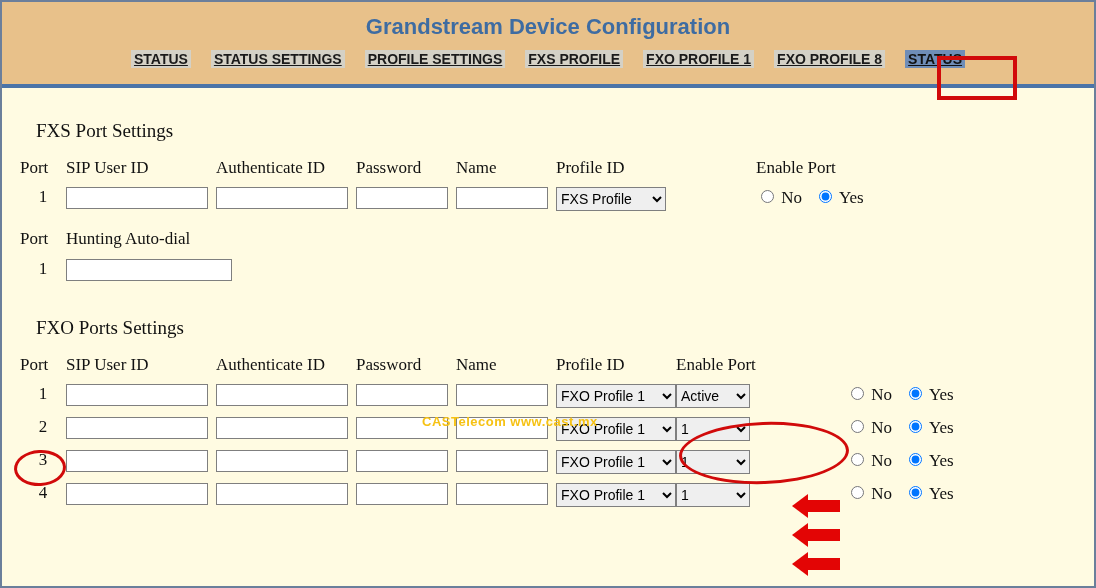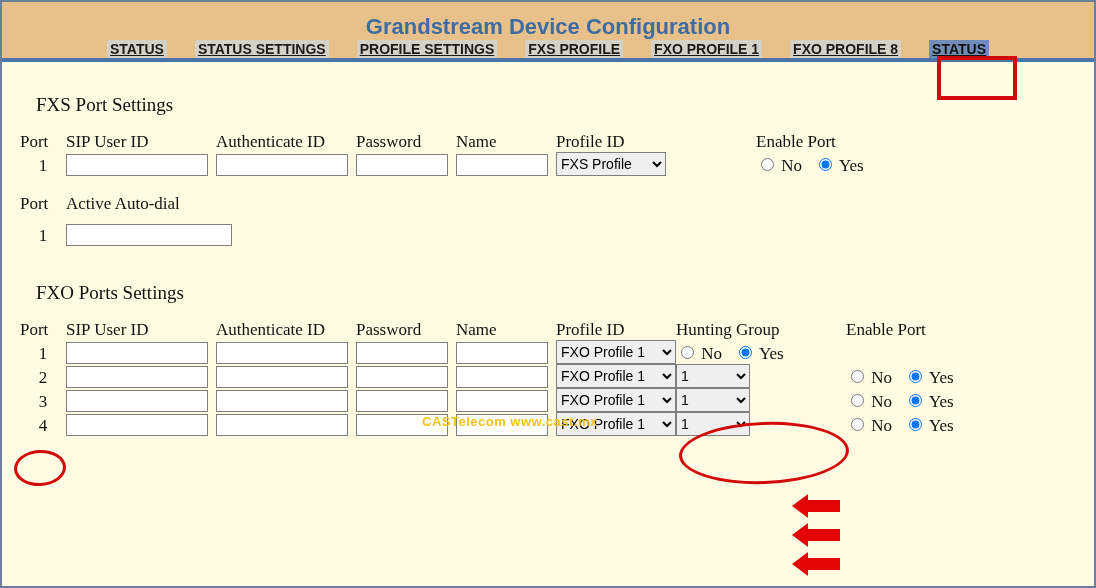--- a/index.html
+++ b/index.html
@@ -20,26 +20,27 @@
     background: #e8c18a;
     border-bottom: 4px solid #4b74a8;
     padding-top: 12px;
   }
   .title {
     text-align: center;
     font-family: Verdana, Arial, sans-serif;
     font-size: 22px;
     font-weight: bold;
     color: #3e6ca2;
+    margin-bottom: 10px;
   }
   .tabs {
     display: flex;
     justify-content: center;
-    gap: 28px;
-    padding-bottom: 0;
+    gap: 20px;
+    padding-bottom: 16px;
   }
   .tab {
     font-family: Verdana, Arial, sans-serif;
     font-size: 14px;
     font-weight: bold;
     text-decoration: underline;
     color: #1a1a1a;
     background: #d4d1c6;
     padding: 1px 3px;
     cursor: pointer;
@@ -52,22 +53,22 @@
     padding: 12px 18px;
     color: #111;
     font-size: 17px;
   }
   .section-title {
     font-size: 19px;
     margin: 20px 0 16px 16px;
   }
   .row {
     display: flex;
-    align-items: flex-end;
-    margin: 0 0;
+    align-items: flex-start;
+    margin: 9px 0;
   }
   .lbl-port { width: 46px; }
   .num-col { width: 46px; text-align: center; }
   .col-sip  { width: 150px; }
   .col-auth { width: 140px; }
   .col-pw   { width: 100px; }
   .col-name { width: 100px; }
   .col-prof { width: 120px; }
   .col-hunt { width: 170px; }
   .col-enable { width: 190px; }
@@ -199,47 +200,47 @@
         </select>
       </div>
       <div class="col-enable radio-group">
         <label><input type="radio" name="fxs1" style=""> <span>No</span></label>
         <label><input type="radio" name="fxs1" checked="" style=""> <span>Yes</span></label>
       </div>
     </div>
 
     <div class="row" style="margin-top:18px">
       <div class="lbl-port">Port</div>
-      <div>Active Auto-dial</div>
+      <div>Hunting Auto-dial</div>
     </div>
     <div class="row" style="margin-top:10px">
       <div class="num-col">1</div>
       <input class="tf auto-in" style="">
     </div>
 
     <div class="section-title" style="margin-top:36px">FXO Ports Settings</div>
 
     <div class="row">
       <div class="lbl-port">Port</div>
       <div class="col-sip">SIP User ID</div>
       <div class="col-auth">Authenticate ID</div>
       <div class="col-pw">Password</div>
       <div class="col-name">Name</div>
       <div class="col-prof">Profile ID</div>
-      <div class="col-hunt">Hunting Group</div>
       <div class="col-enable">Enable Port</div>
     </div>
 
     <div class="row">
       <div class="num-col">1</div>
       <div class="col-sip"><input class="tf sip-in" style=""></div>
       <div class="col-auth"><input class="tf auth-in" style=""></div>
       <div class="col-pw"><input class="tf pw-in" style=""></div>
       <div class="col-name"><input class="tf name-in" style=""></div>
       <div class="col-prof"><select class="sel sel-prof2"><option>FXO Profile 1</option></select></div>
+      <div class="col-hunt"><select class="sel sel-hunt"><option>Active</option></select></div>
       <div class="col-enable radio-group">
         <label><input type="radio" name="fxo1" style=""> <span>No</span></label>
         <label><input type="radio" name="fxo1" checked="" style=""> <span>Yes</span></label>
       </div>
     </div>
 
     <div class="row">
       <div class="num-col">2</div>
       <div class="col-sip"><input class="tf sip-in" style=""></div>
       <div class="col-auth"><input class="tf auth-in" style=""></div>

